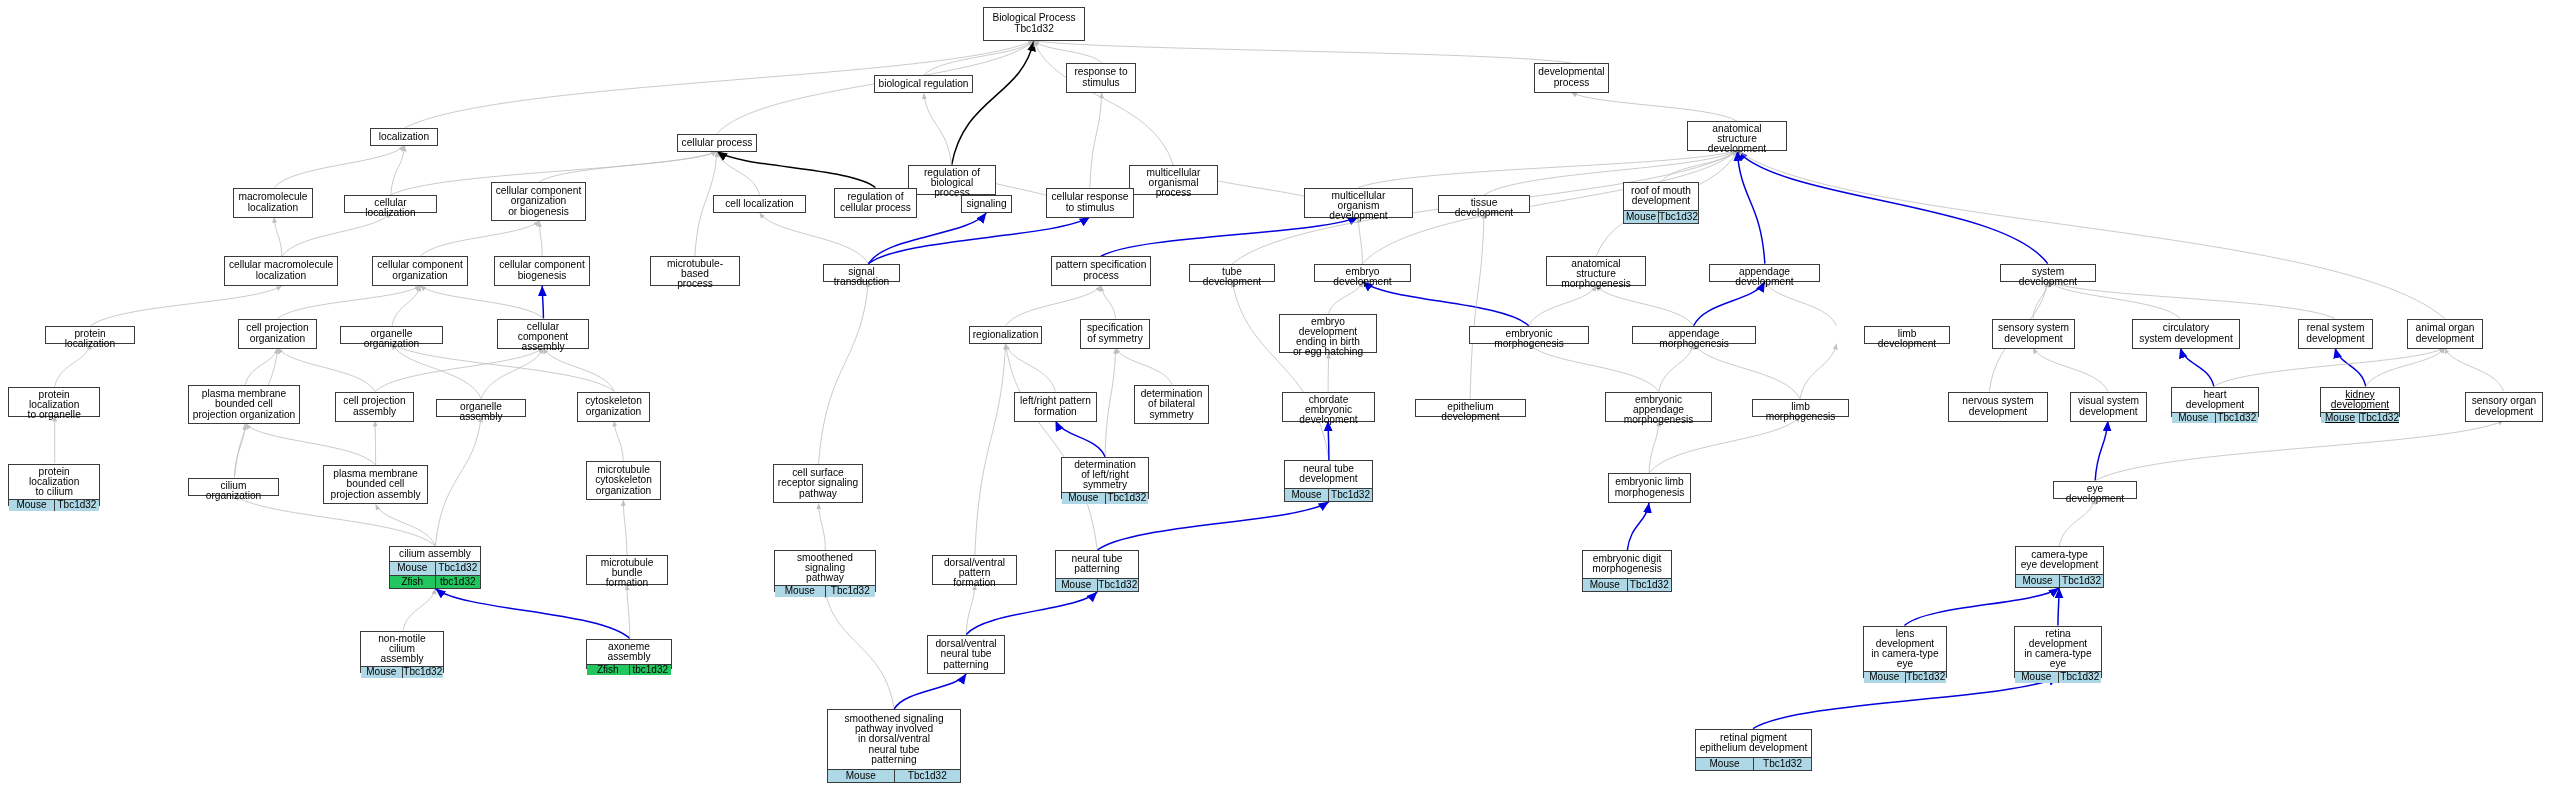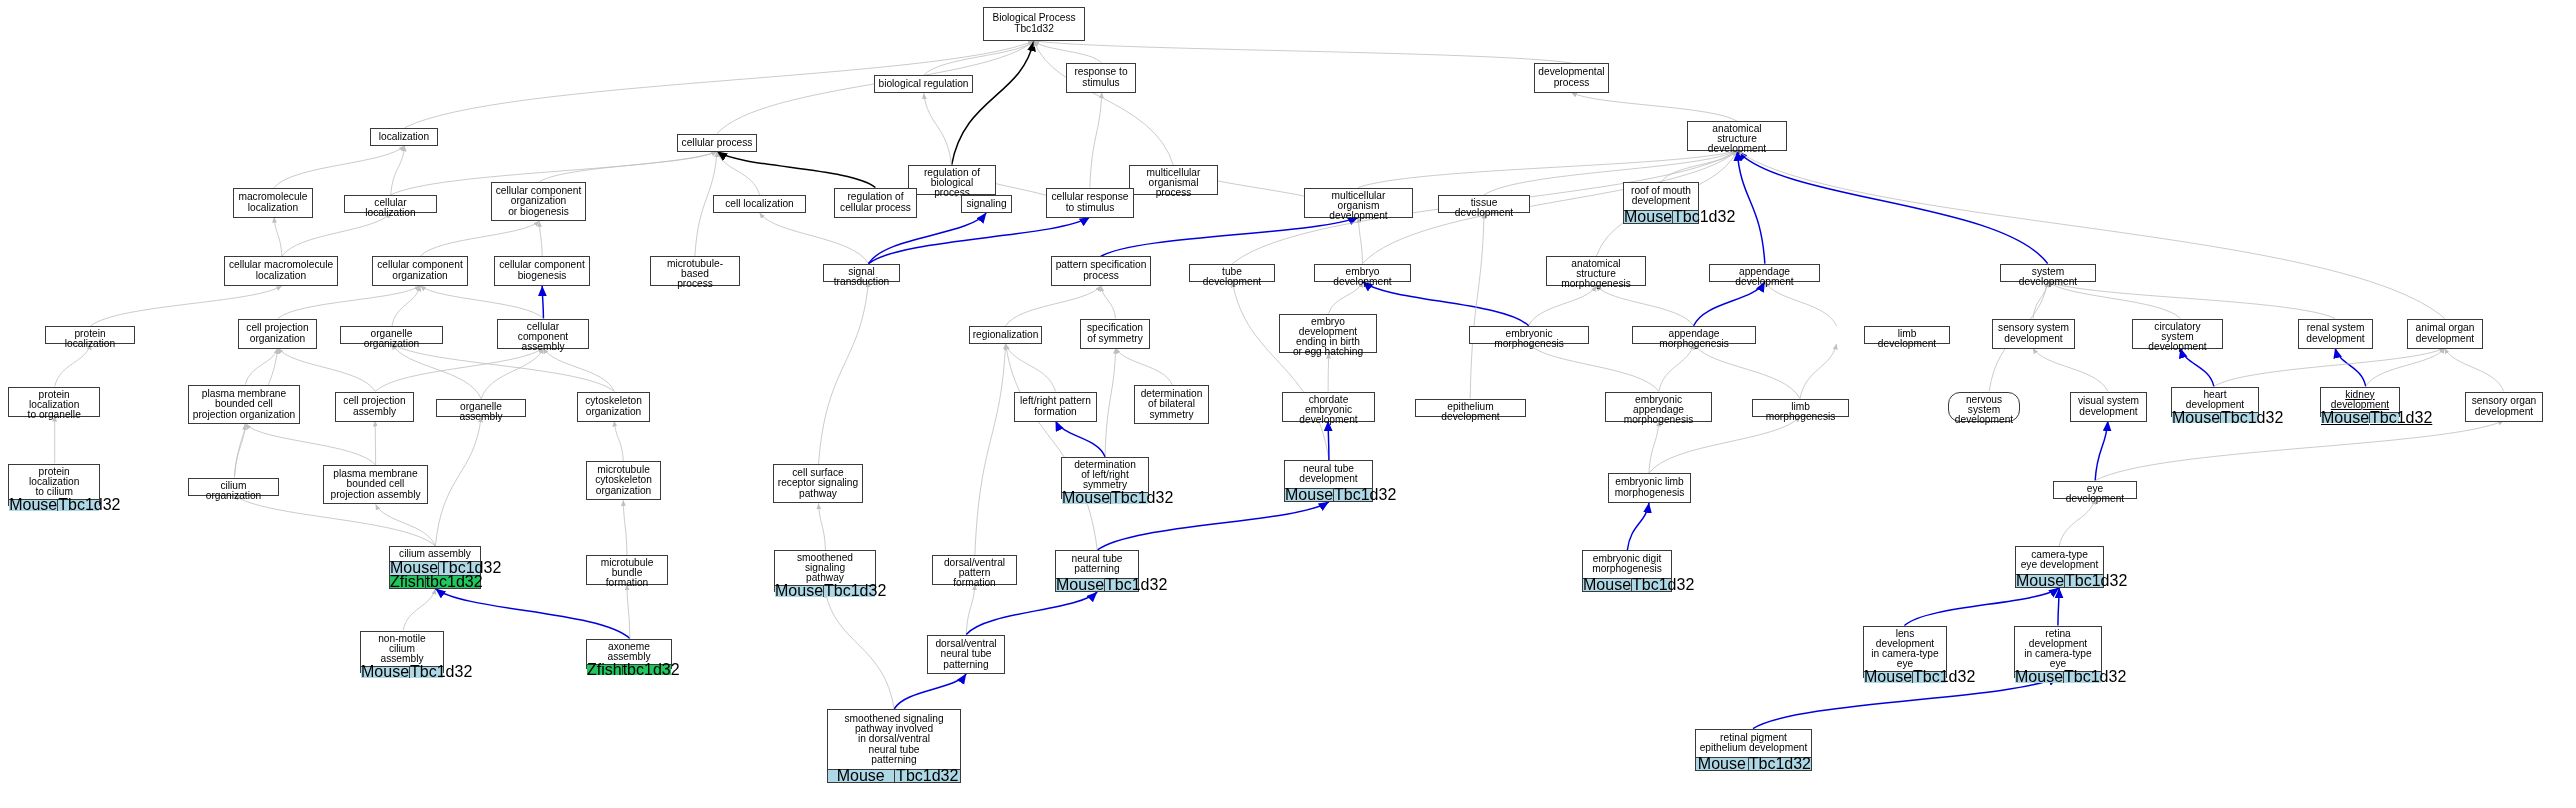--- a/index.html
+++ b/index.html
@@ -4,21 +4,21 @@
 <style>
   html,body{margin:0;padding:0;background:#ffffff;}
   #canvas{position:relative;width:2576px;height:808px;background:#fff;
           font-family:"Liberation Sans","DejaVu Sans",sans-serif;overflow:hidden;}
   #edges{position:absolute;left:0;top:0;width:2576px;height:808px;pointer-events:none;}
   .node{position:absolute;box-sizing:border-box;border:1.3px solid #3a3a3a;background:#fff;
         display:flex;flex-direction:column;z-index:5;}
   .node .ttl{flex:1;display:flex;align-items:center;justify-content:center;text-align:center;
              font-size:10.2px;line-height:10.3px;color:#000;padding:1.6px 3.3px;white-space:pre-line;}
   .annrow{display:flex;border-top:1.3px solid #3a3a3a;height:12.3px;}
-  .annrow .c{flex:1;display:flex;align-items:center;justify-content:center;font-size:16px;
+  .annrow .c{flex:1;display:flex;align-items:center;justify-content:center;font-size:10px;
              line-height:10.6px;color:#000;}
   .annrow .c:first-child{border-right:1.3px solid #3a3a3a;}
   .ann-mouse{background:#aed8e6;}
   .ann-zfish{background:#22c55e;}
 </style>
 </head>
 <body>
 
 <div id="canvas">
   <svg id="edges" viewBox="0 0 3145 987" width="2576" height="808">
@@ -292,21 +292,21 @@
     <div class="node" style="left: 1632px; top: 326px; width: 124px; height: 18px;">
       <div class="ttl">appendage morphogenesis</div>
     </div>
     <div class="node" style="left: 1864px; top: 326px; width: 86px; height: 18px;">
       <div class="ttl">limb development</div>
     </div>
     <div class="node" style="left: 1992px; top: 319px; width: 83px; height: 29.5px;">
       <div class="ttl">sensory system
 development</div>
     </div>
-    <div class="node" style="left: 2132px; top: 319px; width: 91px; height: 29.5px;">
+    <div class="node" style="left: 2132px; top: 319px; width: 108px; height: 29.5px;">
       <div class="ttl">circulatory
 system development</div>
     </div>
     <div class="node" style="left: 2298px; top: 319px; width: 75px; height: 29.5px;">
       <div class="ttl">renal system
 development</div>
     </div>
     <div class="node" style="left: 2407px; top: 319px; width: 76px; height: 29.5px;">
       <div class="ttl">animal organ
 development</div>
@@ -352,21 +352,21 @@
     <div class="node" style="left: 1415px; top: 399px; width: 111px; height: 18px;">
       <div class="ttl">epithelium development</div>
     </div>
     <div class="node" style="left: 1605px; top: 392px; width: 107px; height: 29.5px;">
       <div class="ttl">embryonic appendage
 morphogenesis</div>
     </div>
     <div class="node" style="left: 1752px; top: 399px; width: 97px; height: 18px;">
       <div class="ttl">limb morphogenesis</div>
     </div>
-    <div class="node" style="left: 1948px; top: 392px; width: 72px; height: 29.5px; border-radius: 12px;">
+    <div class="node" style="left: 1948px; top: 392px; width: 100px; height: 29.5px;">
       <div class="ttl">nervous system
 development</div>
     </div>
     <div class="node" style="left: 2070px; top: 392px; width: 77px; height: 29.5px;">
       <div class="ttl">visual system
 development</div>
     </div>
     <div class="node" style="left: 2171px; top: 387px; width: 88px; height: 29.5px;">
       <div class="ttl">heart development</div>
       <div class="annrow ann-mouse">

